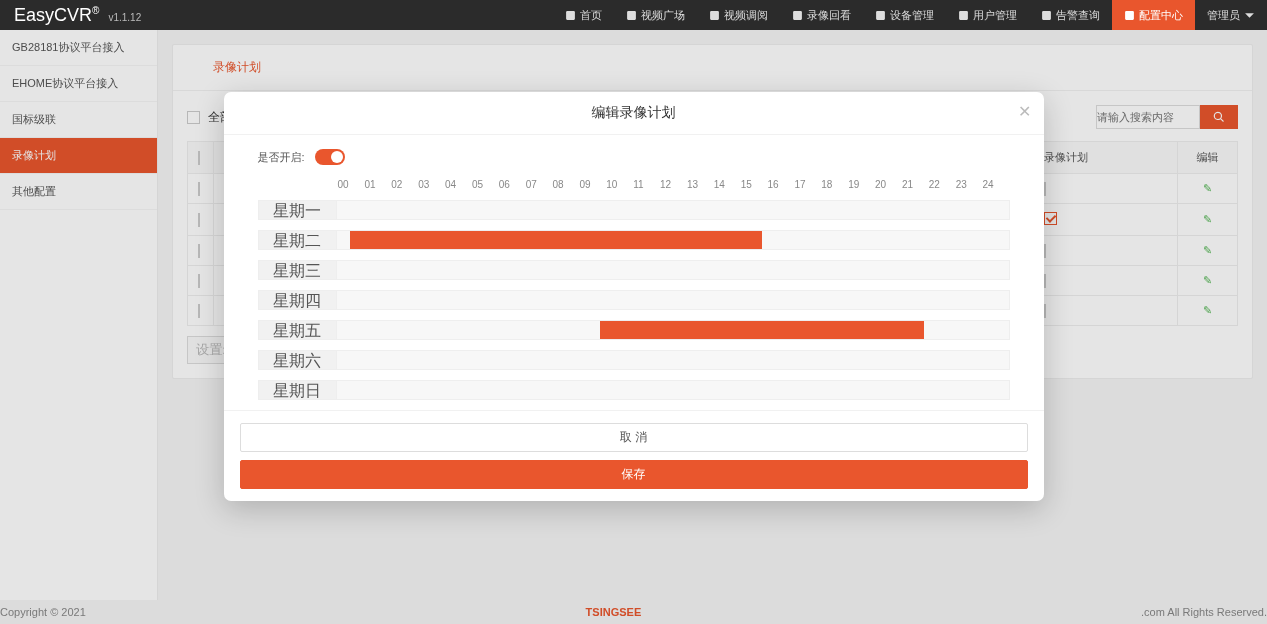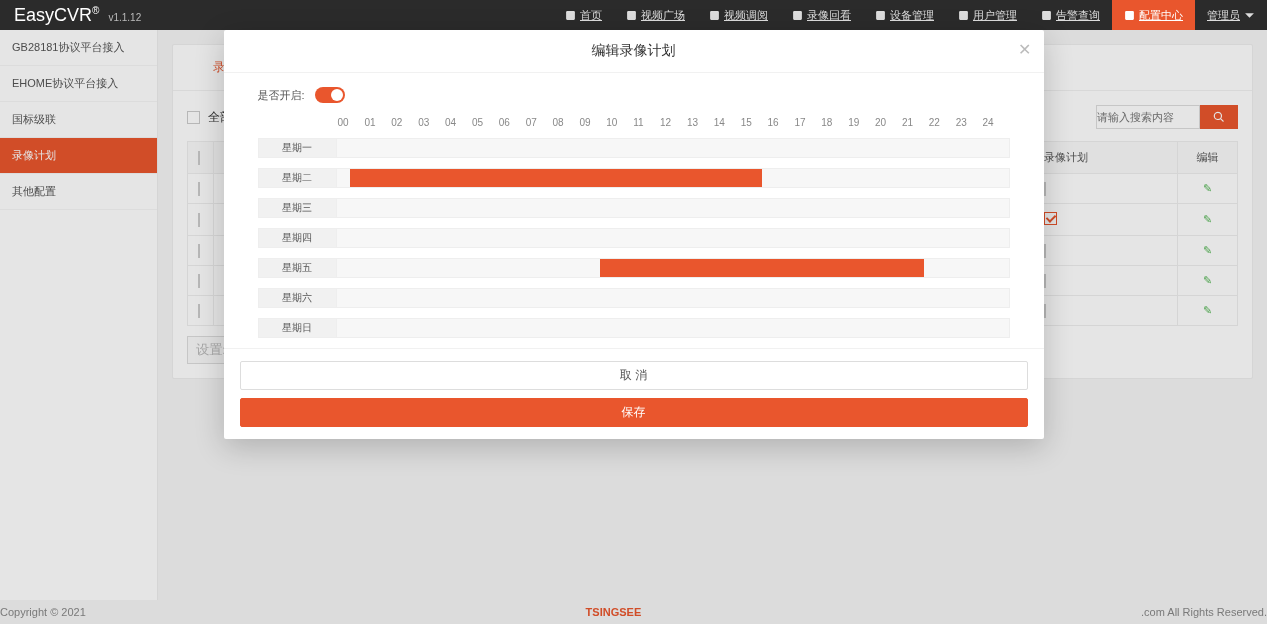--- a/index.html
+++ b/index.html
@@ -4,21 +4,21 @@
 <style>
 * { box-sizing: border-box; margin: 0; padding: 0; }
 body { font-family: "Microsoft YaHei", Arial, sans-serif; font-size: 12px; background: #f5f5f5; color: #333; width: 1267px; height: 624px; overflow: hidden; position: relative; }
 
 
 .topbar { background: #2b2b2b; height: 30px; display: flex; align-items: center; color: #fff; }
 .logo { font-size: 18px; padding: 0 14px; font-weight: 400; }
 .logo sup { font-size: 10px; }
 .logo .ver { font-size: 10px; color: #bbb; margin-left: 4px; }
 .nav-spacer { flex: 1; }
-.nav-item { padding: 0 12px; height: 30px; display: flex; align-items: center; color: #ddd; font-size: 11px; gap: 4px; cursor: pointer; text-decoration: underline; }
+.nav-item { padding: 0 12px; height: 30px; display: flex; align-items: center; color: #ddd; font-size: 11px; gap: 4px; cursor: pointer; }
 .nav-item.active { background: #e9562d; color: #fff; }
 .nav-item svg { width: 11px; height: 11px; fill: currentColor; }
 
 
 .main { display: flex; height: calc(100% - 30px - 24px); }
 .sidebar { width: 158px; background: #fff; border-right: 1px solid #eee; }
 .side-item { padding: 10px 12px; color: #555; font-size: 11px; border-bottom: 1px solid #f5f5f5; cursor: pointer; }
 .side-item.active { background: #e9562d; color: #fff; }
 .content { flex: 1; padding: 14px; }
 .card { background: #fff; border: 1px solid #eee; border-radius: 2px; }
@@ -44,33 +44,33 @@
 .bottom-ctrl .btn-ghost { border: 1px solid #ddd; background: #fafafa; color: #bbb; padding: 4px 8px; }
 .stepper { display: flex; align-items: center; }
 .stepper button { width: 26px; height: 24px; border: 1px solid #ddd; background: #fff; color: #888; cursor: pointer; }
 .stepper input { width: 60px; height: 24px; border: 1px solid #ddd; text-align: center; margin: 0 -1px; }
 
 .footer { height: 24px; text-align: center; font-size: 11px; color: #888; display: flex; align-items: center; justify-content: space-between; gap: 4px; }
 .footer .brand { color: #e9562d; font-weight: bold; }
 
 
 .overlay { position: absolute; inset: 30px 0 0 0; background: rgba(0,0,0,.10); display: flex; justify-content: center; align-items: flex-start; }
-.modal { width: 820px; background: #fff; border-radius: 2px; box-shadow: 0 8px 30px rgba(0,0,0,.2); }
+.modal { margin-top: 62px; width: 820px; background: #fff; border-radius: 7px; box-shadow: 0 8px 30px rgba(0,0,0,.2); }
 .modal-head { position: relative; text-align: center; padding: 12px 0; font-size: 14px; color: #333; border-bottom: 1px solid #f1f1f1; }
 .modal-close { position: absolute; right: 12px; top: 10px; color: #bbb; cursor: pointer; font-size: 16px; }
 .modal-body { padding: 14px 34px 6px; }
 .toggle-row { display: flex; align-items: center; gap: 10px; font-size: 11px; color: #555; margin-bottom: 14px; }
 .toggle { width: 30px; height: 16px; background: #e9562d; border-radius: 10px; position: relative; cursor: pointer; }
 .toggle::after { content: ""; position: absolute; right: 2px; top: 2px; width: 12px; height: 12px; background: #fff; border-radius: 50%; }
 
 .sched { padding: 0 0 4px 0; }
 .hours { display: flex; margin-left: 80px; font-size: 10px; color: #888; }
 .hours span { width: 28.8px; text-align: left; }
 .day-row { display: flex; align-items: center; margin-top: 10px; }
-.day-label { width: 78px; text-align: center; font-size: 10px; color: #555; background: #f1f1f1; height: 20px; line-height: 20px; border: 1px solid #eee; border-right: none; font-family: Liberation Mono, monospace; }
+.day-label { width: 78px; text-align: center; font-size: 16px; color: #555; background: #f1f1f1; height: 20px; line-height: 20px; border: 1px solid #eee; border-right: none; }
 .track { flex: 1; height: 20px; background: #f7f7f7; border: 1px solid #eee; position: relative; cursor: crosshair; }
 .seg { position: absolute; top: 0; bottom: 0; background: #e9562d; }
 
 .modal-foot { padding: 12px 16px; text-align: right; border-top: 1px solid #f1f1f1; display: flex; justify-content: flex-end; gap: 8px; flex-direction: column; }
 .btn { padding: 5px 12px; font-size: 12px; border-radius: 2px; cursor: pointer; border: 1px solid #ddd; background: #fff; color: #555; }
 .btn.primary { background: #e9562d; border-color: #e9562d; color: #fff; }
 </style>
 </head>
 <body>
 

